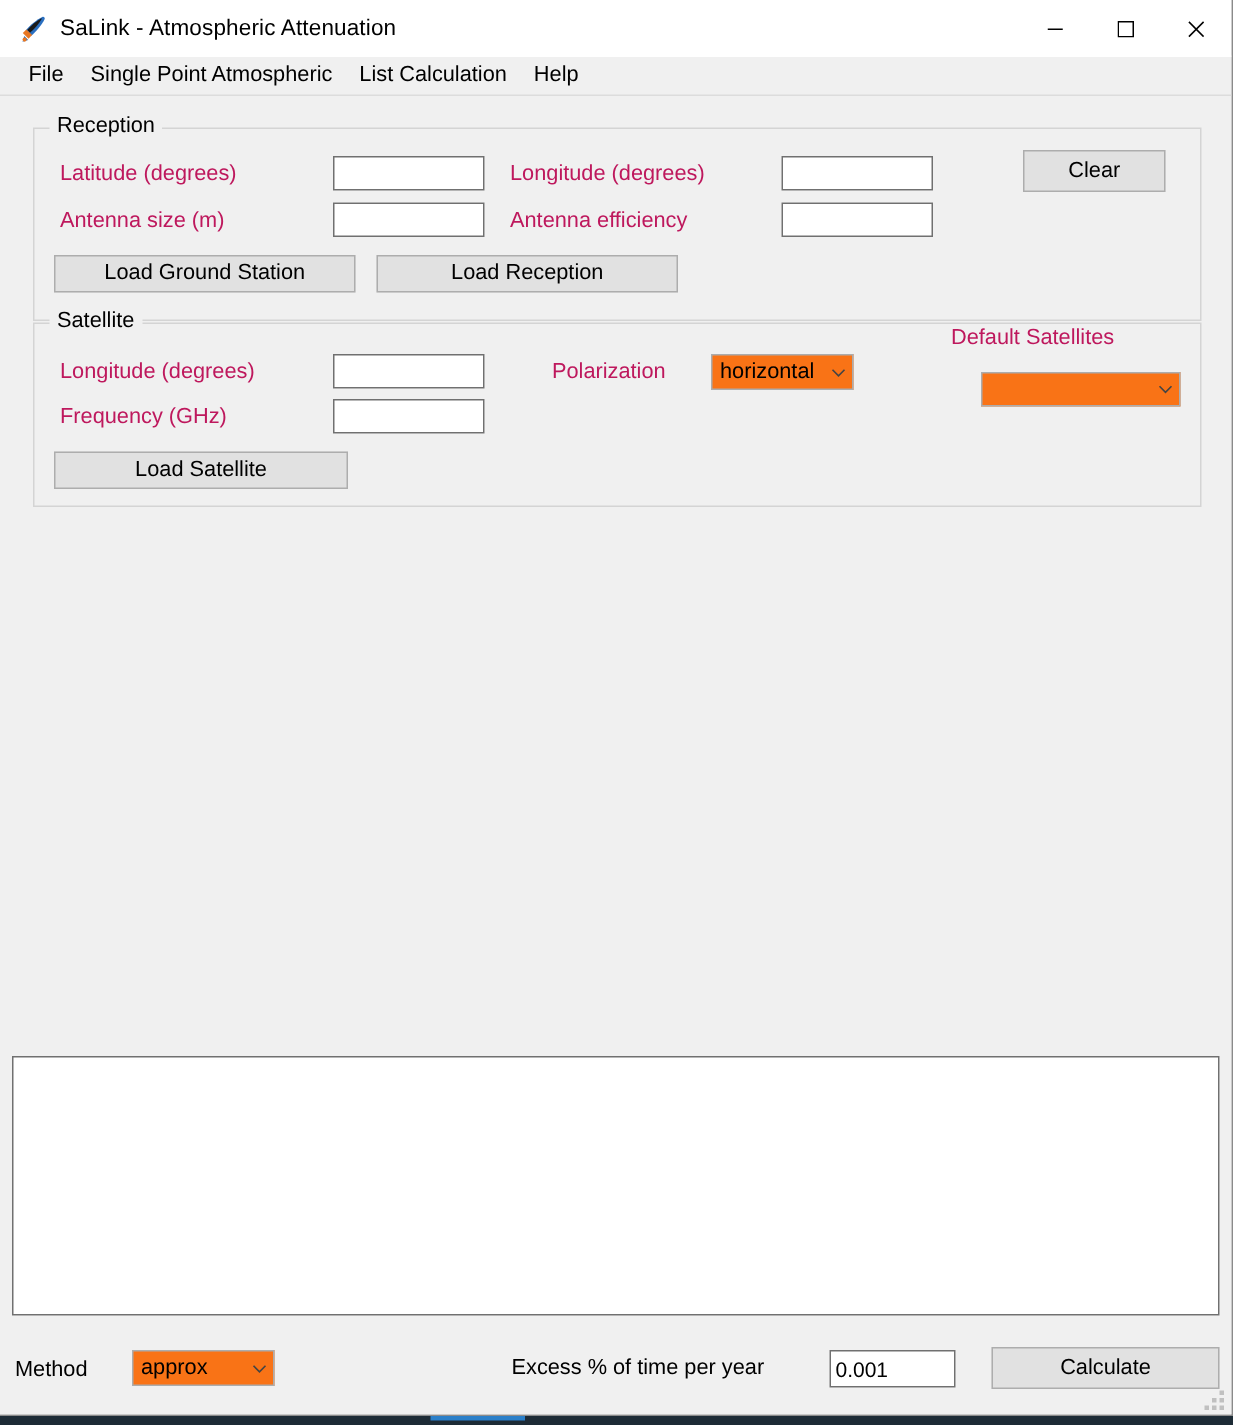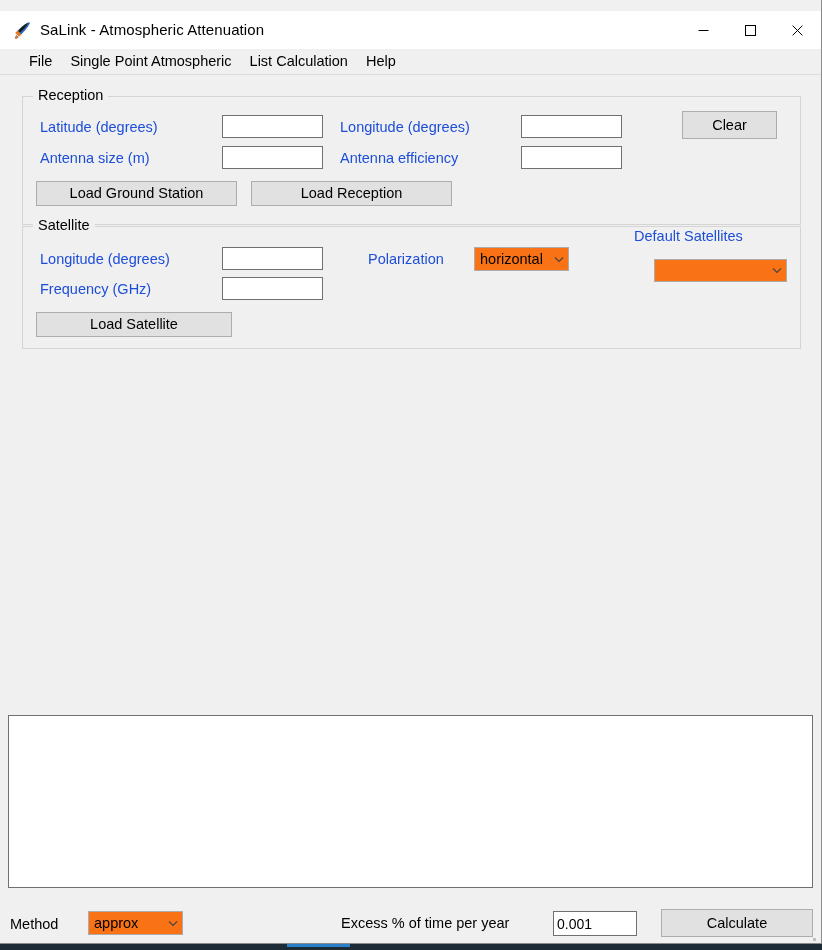--- a/index.html
+++ b/index.html
@@ -22,21 +22,20 @@
     border-left: none;
     overflow: hidden;
   }
 
   
   .titlebar {
     position: relative;
     height: 38px;
     background: #ffffff;
     border-bottom: 1px solid #ffffff;
-    margin-top: 11px;
   }
   .app-icon {
     position: absolute;
     left: 10px; top: 9px;
     width: 22px; height: 22px;
   }
   .title-text {
     position: absolute;
     left: 40px; top: 10px;
     font-size: 15px;
@@ -57,21 +56,21 @@
     justify-content: center;
     cursor: default;
   }
   .winbtn svg { display: block; }
 
   
   .menubar {
     position: relative;
     height: 26px;
     background: #f0f0f0;
-    padding-left: 21px;
+    padding-left: 11px;
     display: flex;
     align-items: center;
     border-bottom: 1px solid #dcdcdc;
   }
   .menuitem {
     font-size: 14.5px;
     color: #000;
     padding: 2px 8px 3px 8px;
     margin-right: 2px;
     white-space: nowrap;
@@ -100,21 +99,21 @@
     color: #000;
     white-space: nowrap;
   }
 
   #gb-reception { left: 22px; top: 21px;  width: 779px; height: 129px; }
   #gb-satellite { left: 22px; top: 151px; width: 779px; height: 123px; }
 
   .fieldlabel {
     position: absolute;
     font-size: 14.5px;
-    color: #1d4ed8;
+    color: #be185d;
     white-space: nowrap;
   }
 
   .textinput {
     position: absolute;
     background: #ffffff;
     border: 1px solid #707070;
     font-family: "Liberation Sans", sans-serif;
     font-size: 14px;
     color: #000;

